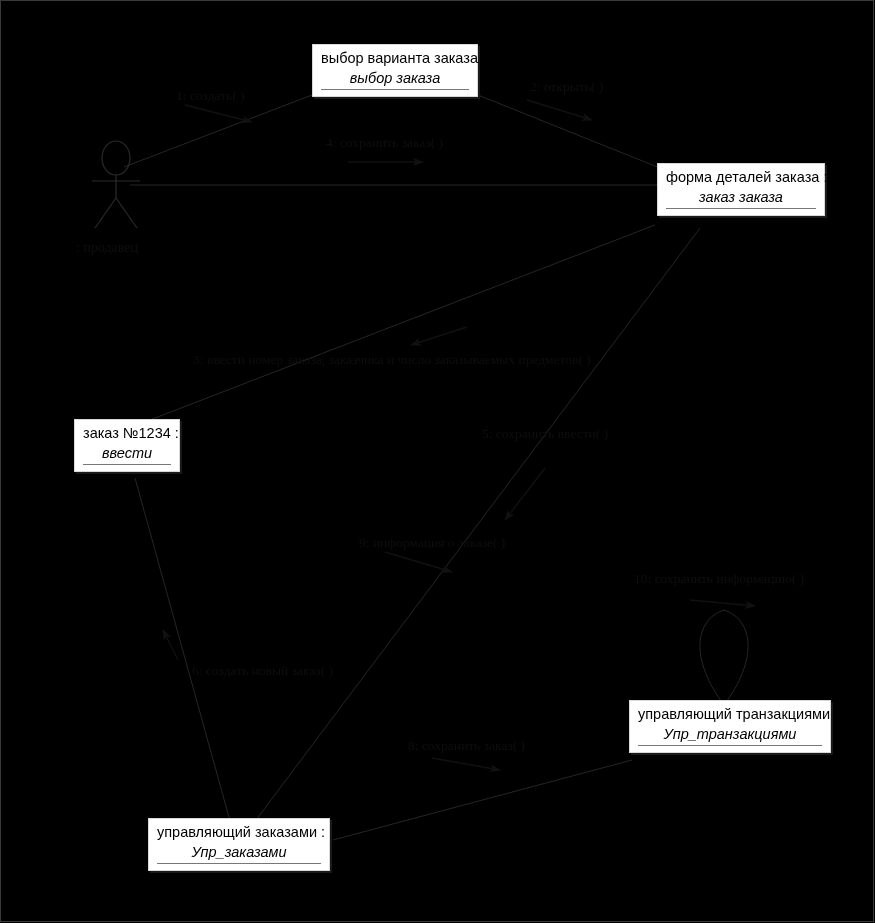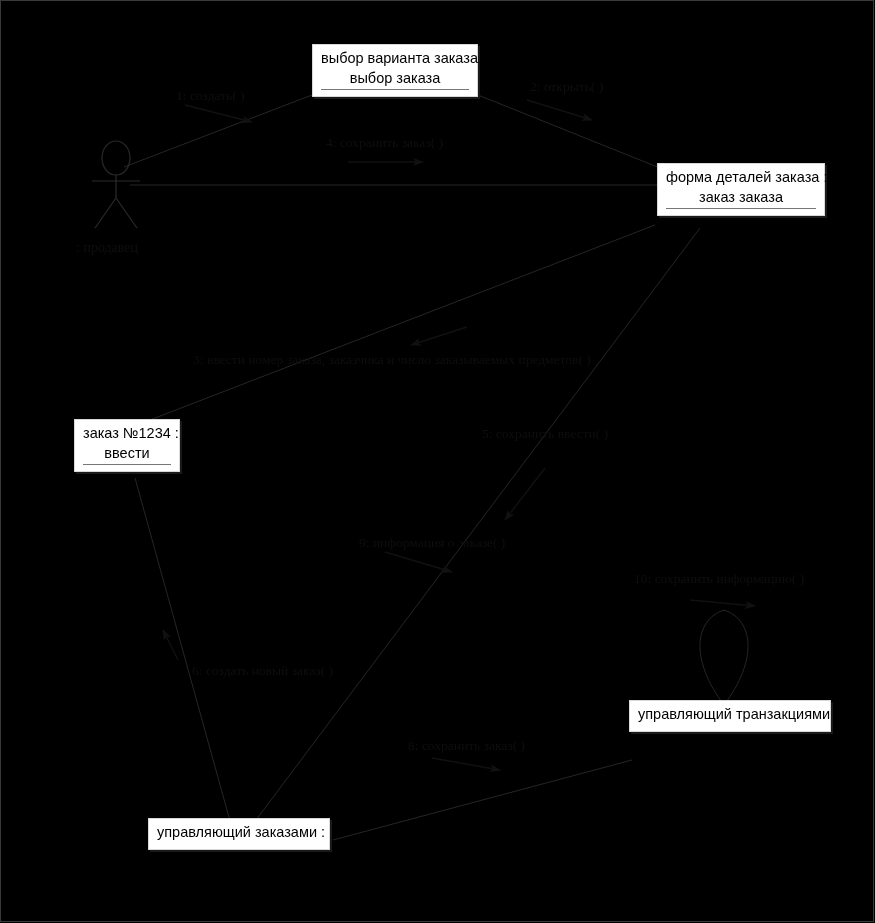--- a/index.html
+++ b/index.html
@@ -42,20 +42,21 @@
     line-height: 1.35;
     padding: 4px 8px 6px 8px;
     box-sizing: border-box;
     white-space: nowrap;
   }
   .obj-box .line1 { display: block; }
   .obj-box .line2 {
     display: block;
     border-bottom: 1px solid #777777;
     padding-bottom: 1px;
+    font-style: italic;
   }
   
   .msg {
     position: absolute;
     color: #0e0e0e;
     font-size: 13.5px;
     white-space: nowrap;
     font-family: "Liberation Serif", serif;
   }
   
@@ -123,24 +124,26 @@
     <span class="line2">заказ заказа</span>
   </div>
 
   <div class="obj-box" style="left:74px; top:419px; width:106px;">
     <span class="line1">заказ №1234 :</span>
     <span class="line2">ввести</span>
   </div>
 
   <div class="obj-box" style="left:629px; top:700px; width:202px;">
     <span class="line1">управляющий транзакциями :</span>
+    <span class="line2">Упр_транзакциями</span>
   </div>
 
   <div class="obj-box" style="left:148px; top:818px; width:182px;">
     <span class="line1">управляющий заказами :</span>
+    <span class="line2">Упр_заказами</span>
   </div>
 
   <svg class="layer" viewBox="0 0 875 923" xmlns="http://www.w3.org/2000/svg">
     <g stroke="#2a2a2a" stroke-width="1.2" fill="none">
       <ellipse cx="116" cy="158" rx="14" ry="17"></ellipse>
       <line x1="116" y1="175" x2="116" y2="198"></line>
       <line x1="92" y1="181" x2="140" y2="181"></line>
       <line x1="116" y1="198" x2="95" y2="228"></line>
       <line x1="116" y1="198" x2="137" y2="228"></line>
     </g>

